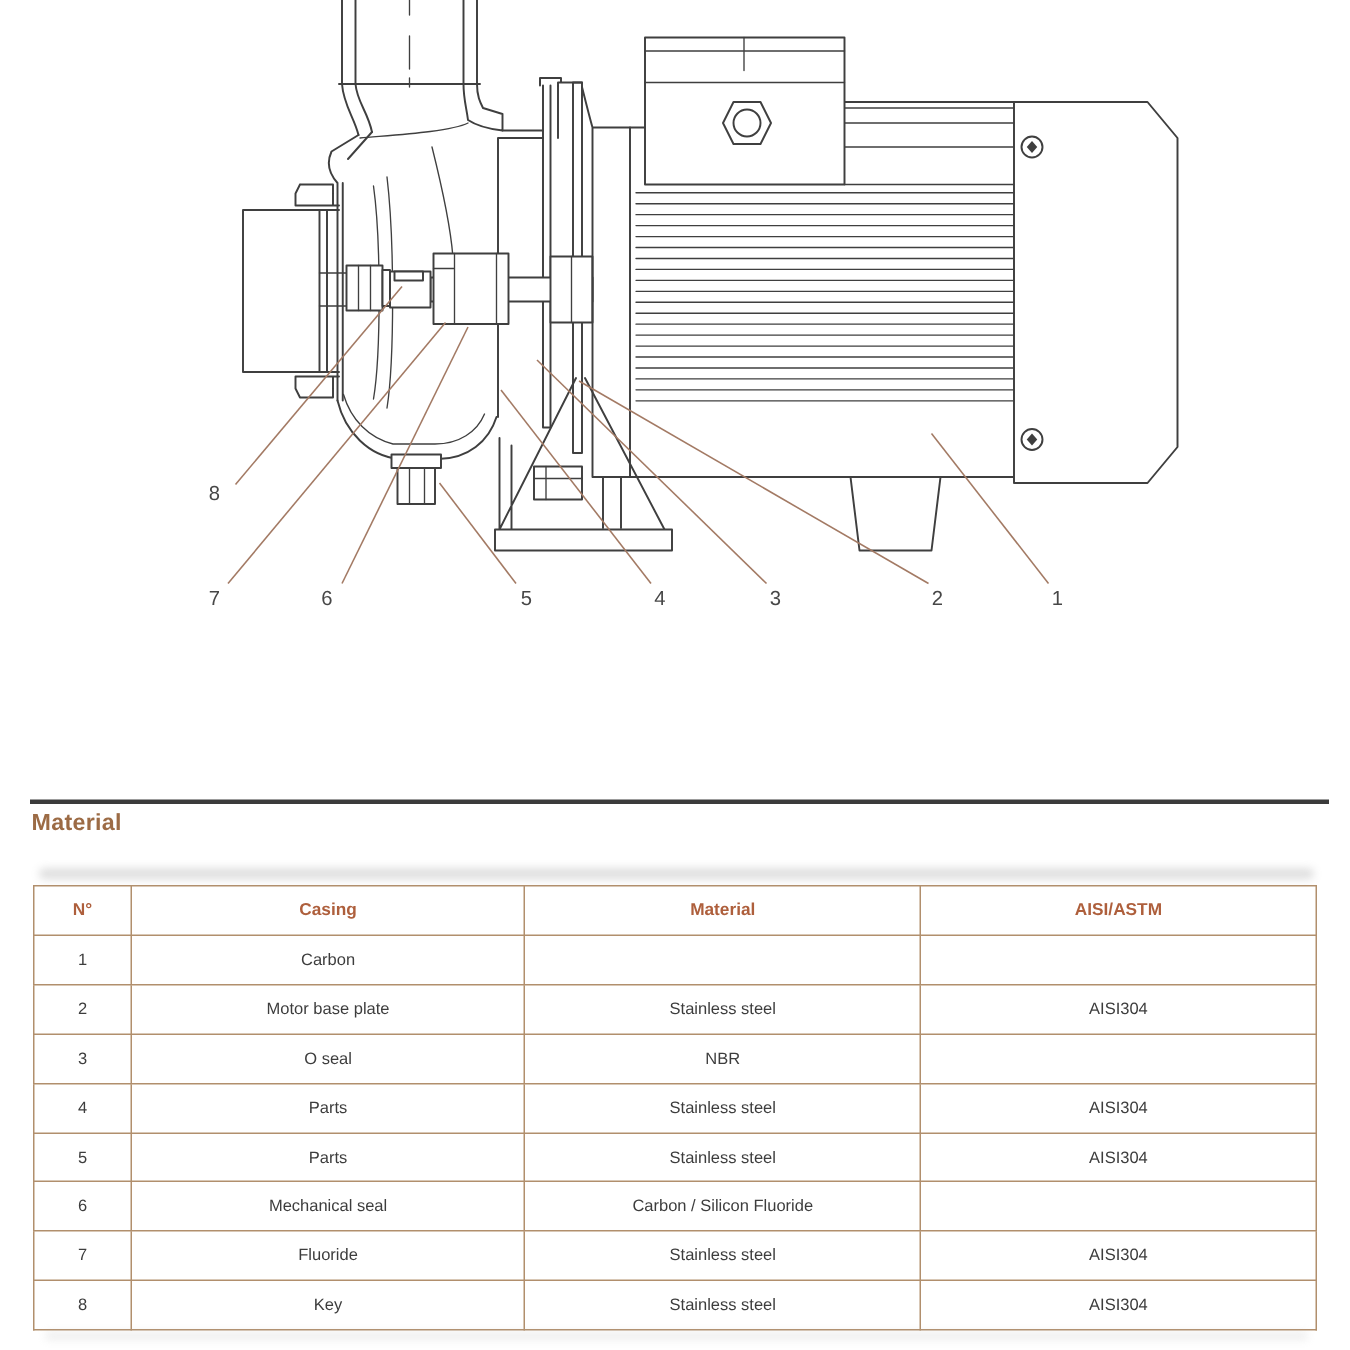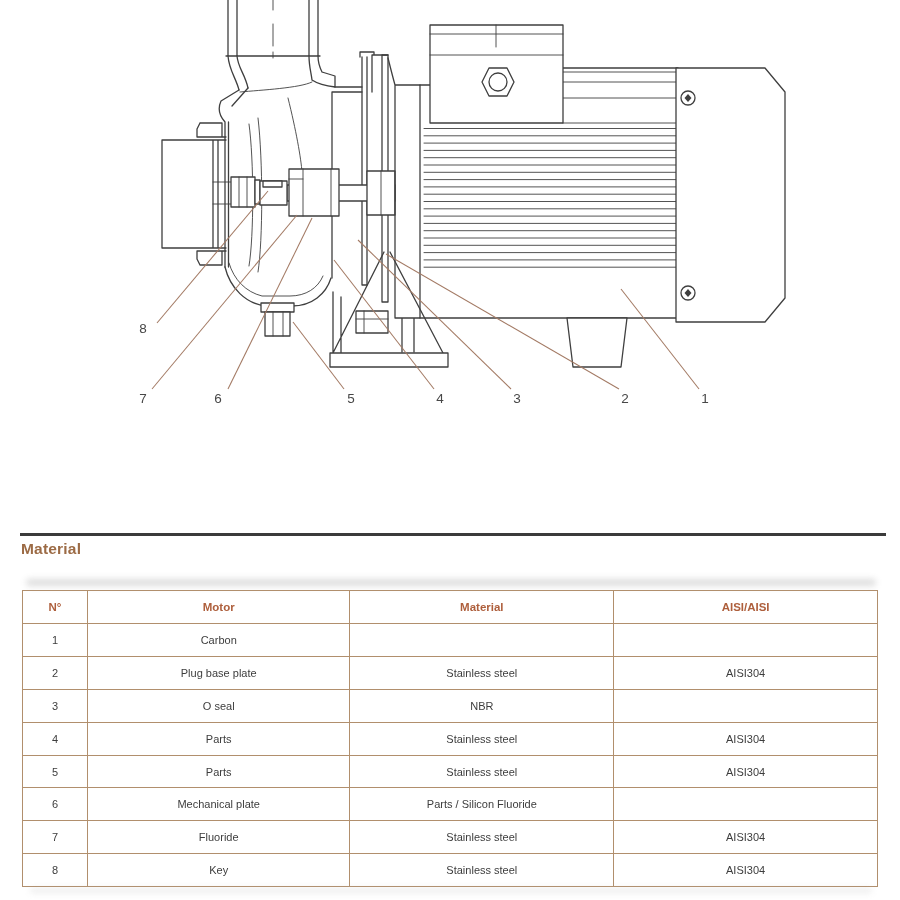--- a/index.html
+++ b/index.html
@@ -154,35 +154,35 @@
 <table class="mat">
   <colgroup>
     <col style="width:7.6%">
       <col style="width:30.7%">
       <col style="width:30.85%">
       <col style="width:30.85%">
   </colgroup>
   <thead>
     <tr>
       <th>N°</th>
-      <th>Motor</th>
+      <th>Casing</th>
       <th>Material</th>
-      <th>AISI/AISI</th>
+      <th>AISI/ASTM</th>
     </tr>
   </thead>
   <tbody>
     <tr>
       <td>1</td>
       <td>Carbon</td>
       <td></td>
       <td></td>
     </tr>
     <tr>
       <td>2</td>
-      <td>Plug base plate</td>
+      <td>Motor base plate</td>
       <td>Stainless steel</td>
       <td>AISI304</td>
     </tr>
     <tr>
       <td>3</td>
       <td>O seal</td>
       <td>NBR</td>
       <td></td>
     </tr>
     <tr>
@@ -192,22 +192,22 @@
       <td>AISI304</td>
     </tr>
     <tr>
       <td>5</td>
       <td>Parts</td>
       <td>Stainless steel</td>
       <td>AISI304</td>
     </tr>
     <tr>
       <td>6</td>
-      <td>Mechanical plate</td>
-      <td>Parts / Silicon Fluoride</td>
+      <td>Mechanical seal</td>
+      <td>Carbon / Silicon Fluoride</td>
       <td></td>
     </tr>
     <tr>
       <td>7</td>
       <td>Fluoride</td>
       <td>Stainless steel</td>
       <td>AISI304</td>
     </tr>
     <tr>
       <td>8</td>

